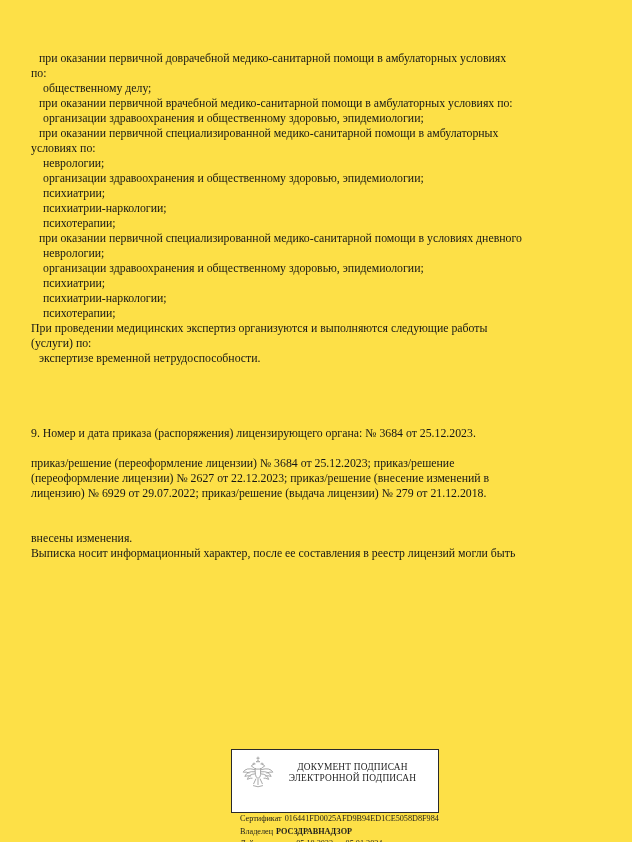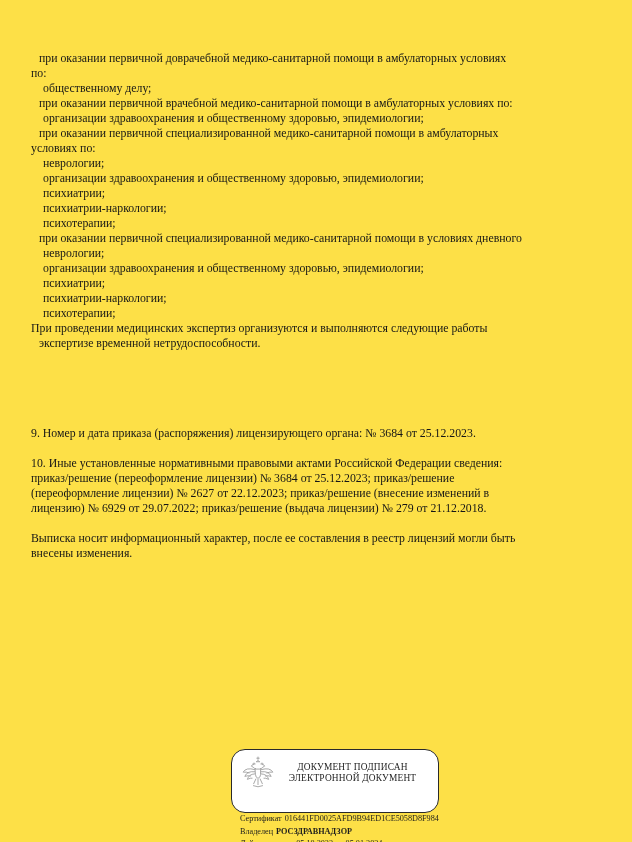--- a/index.html
+++ b/index.html
@@ -35,21 +35,21 @@
   #sec10-block { top:456px; }
   #note-block  { top:531px; }
 
   
   .stamp {
     position:absolute;
     left:231px; top:749px;
     width:208px; height:64px;
     box-sizing:border-box;
     border:1.5px solid #2a2a2a;
-    border-radius:14px;
+    border-radius:0;
     background:#ffffff;
     padding:5px 6px 0 6px;
   }
   .stamp-top {
     display:flex;
     align-items:center;
   }
   .emblem {
     flex:0 0 34px;
     width:34px; height:36px;
@@ -93,37 +93,37 @@
     <div class="ln ind2">психиатрии;</div>
     <div class="ln ind2">психиатрии-наркологии;</div>
     <div class="ln ind2">психотерапии;</div>
     <div class="ln ind1">при оказании первичной специализированной медико-санитарной помощи в условиях дневного</div>
     <div class="ln ind2">неврологии;</div>
     <div class="ln ind2">организации здравоохранения и общественному здоровью, эпидемиологии;</div>
     <div class="ln ind2">психиатрии;</div>
     <div class="ln ind2">психиатрии-наркологии;</div>
     <div class="ln ind2">психотерапии;</div>
     <div class="ln ind0">При проведении медицинских экспертиз организуются и выполняются следующие работы</div>
+    <div class="ln ind0">(услуги) по:</div>
     <div class="ln ind1">экспертизе временной нетрудоспособности.</div>
   </div>
 
   <div class="block" id="sec9-block">
     <div class="ln ind0">9. Номер и дата приказа (распоряжения) лицензирующего органа: № 3684 от 25.12.2023.</div>
   </div>
 
   <div class="block" id="sec10-block">
-    <div class="ln ind0">10. Иные установленные нормативными правовыми актами Российской Федерации сведения:</div>
     <div class="ln ind0">приказ/решение (переоформление лицензии) № 3684 от 25.12.2023; приказ/решение</div>
     <div class="ln ind0">(переоформление лицензии) № 2627 от 22.12.2023; приказ/решение (внесение изменений в</div>
     <div class="ln ind0">лицензию) № 6929 от 29.07.2022; приказ/решение (выдача лицензии) № 279 от 21.12.2018.</div>
   </div>
 
   <div class="block" id="note-block">
+    <div class="ln ind0">внесены изменения.</div>
     <div class="ln ind0">Выписка носит информационный характер, после ее составления в реестр лицензий могли быть</div>
-    <div class="ln ind0">внесены изменения.</div>
   </div>
 
   <div class="stamp">
     <div class="stamp-top">
       <span class="emblem">
         <svg viewBox="0 0 40 40" width="34" height="36" aria-hidden="true">
           <g fill="none" stroke="#9a9a9a" stroke-width="1" stroke-linecap="round" stroke-linejoin="round">
             <path d="M18.6,2.6 h2.8 M20,1.2 v2.8"></path>
             <path d="M18.2,6.4 q1.8,-2.6 3.6,0 z"></path>
             <path d="M13.8,9 q1.5,-1.9 3,0"></path>
@@ -137,21 +137,21 @@
             <path d="M24,18.5 Q33,17.5 35.5,24 Q31,22.5 29,23.5"></path>
             <path d="M23.8,21 Q31,21.5 32.5,27.5 Q28.5,25.5 27,26"></path>
             <path d="M17,15.4 h6 v6.6 q0,3.2 -3,4.3 q-3,-1.1 -3,-4.3 z"></path>
             <path d="M17.5,27 l-2.6,5.6 M20,27.4 v6.2 M22.5,27 l2.6,5.6"></path>
             <path d="M14.6,35 q5.4,2.6 10.8,0"></path>
           </g>
         </svg>
       </span>
       <div class="stamp-title">
         <div>ДОКУМЕНТ ПОДПИСАН</div>
-        <div>ЭЛЕКТРОННОЙ ДОКУМЕНТ</div>
+        <div>ЭЛЕКТРОННОЙ ПОДПИСАН</div>
       </div>
     </div>
     <div class="stamp-lines">
       <div>
         <span class="lbl">Сертификат</span><span>016441FD0025AFD9B94ED1CE5058D8F984</span>
       </div>
       <div>
         <span class="lbl">Владелец</span><span class="owner">РОСЗДРАВНАДЗОР</span>
       </div>
       <div>Действителен с 05.10.2022 по 05.01.2024</div>

